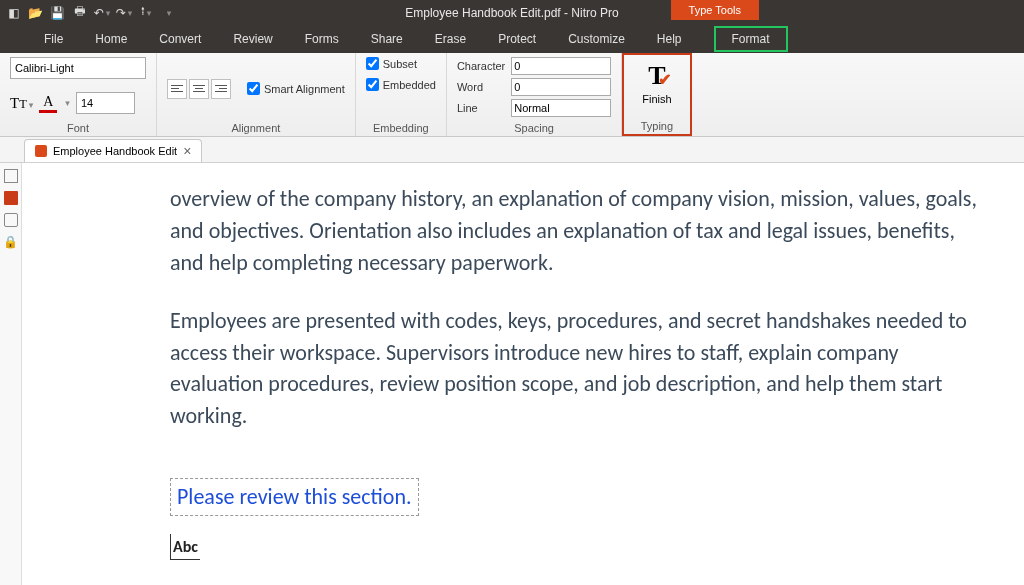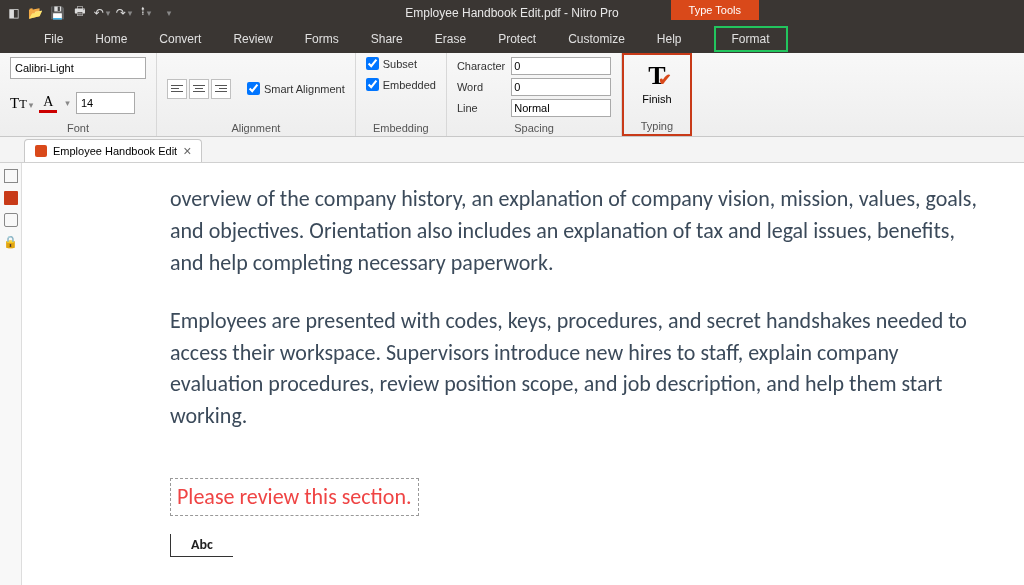--- a/index.html
+++ b/index.html
@@ -52,22 +52,22 @@
 .workspace { position: absolute; top: 163px; left: 0; right: 0; bottom: 0; display: flex; }
 .sidebar { width: 22px; background: #f8f8f8; border-right: 1px solid #ddd; display: flex; flex-direction: column; align-items: center; gap: 8px; padding-top: 6px; }
 .sidebar .side-ico { width: 14px; height: 14px; }
 .side-ico.pages { border: 1px solid #888; }
 .side-ico.book { background: #c83a18; border-radius: 1px; }
 .side-ico.clip { border: 1px solid #888; border-radius: 2px; }
 .side-ico.lock { color: #c83a18; font-size: 12px; }
 
 .doc-area { flex: 1; background: #fff; padding: 20px 32px 0 148px; color: #3b4a5a; font-size: 22px; line-height: 1.45; font-family: Calibri, "Segoe UI", sans-serif; }
 .doc-area p { margin-bottom: 26px; }
-.edit-box { border: 1px dashed #999; padding: 2px 6px; display: inline-block; color: #ef4444; font-size: 22px; margin-top: 20px; }
-.abc-box { margin-top: 18px; border: 1px solid #333; border-top: none; border-right: none; padding: 1px 20px; font-size: 14px; font-weight: bold; color: #222; display: inline-block; }
+.edit-box { border: 1px dashed #999; padding: 2px 6px; display: inline-block; color: #1d4ed8; font-size: 22px; margin-top: 20px; }
+.abc-box { margin-top: 18px; border: 1px solid #333; border-top: none; border-right: none; padding: 1px 2px; font-size: 16px; font-weight: bold; color: #222; display: inline-block; }
 
 .dd { font-size: 9px; color: #888; margin-left: 2px; }
 </style>
 </head>
 <body>
 
 <div class="titlebar">
   <div class="titlebar-left">
     <span class="tb-icon">◧</span>
     <span class="tb-icon">📂</span>

